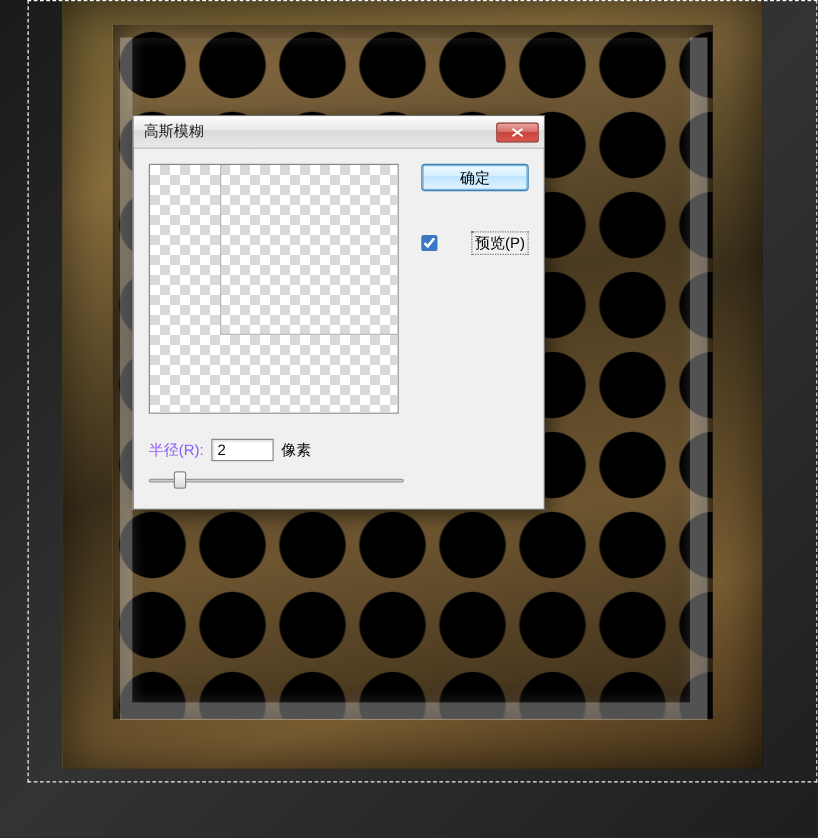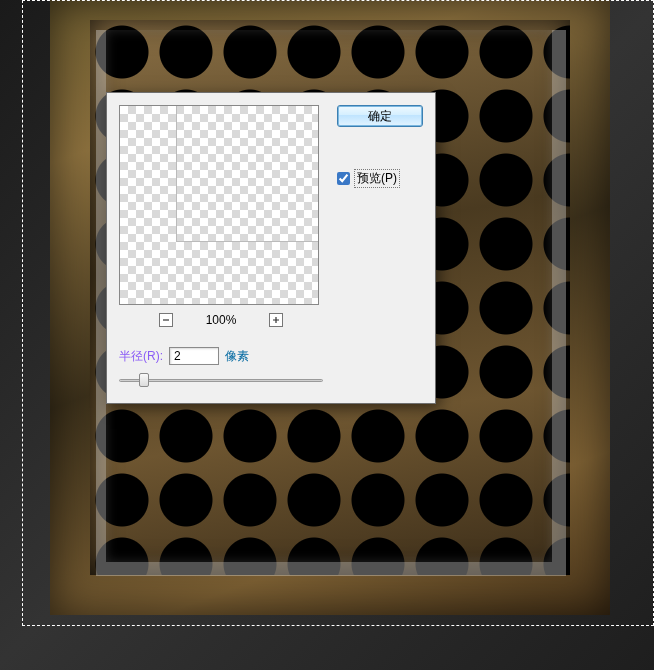--- a/index.html
+++ b/index.html
@@ -19,73 +19,68 @@
 .dialog { position: absolute; left: 106px; top: 92px; width: 330px; background: #f0f0f0; border: 1px solid #707070; box-shadow: 4px 4px 14px rgba(0,0,0,.5); }
 .titlebar { height: 26px; background: linear-gradient(#fdfdfd, #e8e8e8 45%, #d9d9d9 46%, #e9e9e9); border-bottom: 1px solid #b8b8b8; display: flex; align-items: center; padding: 0 4px 0 8px; }
 .titlebar .title { flex: 1; color: #222; font-size: 12px; }
 .close-btn { width: 34px; height: 16px; background: linear-gradient(#e7a3a0, #d6706b 45%, #c8423a 46%, #d9554c); border: 1px solid #8a2c25; border-radius: 2px; display:flex; align-items:center; justify-content:center; cursor: pointer; }
 .close-btn svg { width: 10px; height: 8px; }
 .dlg-body { padding: 12px 12px 16px 12px; display: flex; gap: 14px; }
 .left-col { flex: 1; }
 .right-col { width: 86px; display: flex; flex-direction: column; gap: 6px; align-items: stretch; }
 .win-btn { height: 22px; border: 1px solid #8a9bb4; border-radius: 3px; background: linear-gradient(#fdfdfd, #ebf0f7 45%, #dde6f2 46%, #eef3fa); font-size: 12px; cursor: pointer; }
 .win-btn.primary { border-color: #3c7fb1; box-shadow: 0 0 0 1px #7ab7e0 inset; background: linear-gradient(#eef9ff, #d5efff 45%, #bfe4ff 46%, #e2f4ff); }
-.preview-row { margin-top: 36px; display: flex; align-items: center; gap: 4px; font-size: 12px; color: #000; }
+.preview-row { margin-top: 26px; display: flex; align-items: center; gap: 17px; font-size: 12px; color: #000; justify-content: space-between; }
 .preview-row input[type=checkbox] { width:13px; height:13px; accent-color:#3a78c6; }
 .preview-text { border: 1px dotted #7a7a7a; padding: 0 2px; }
 
 .preview-box { width: 200px; height: 200px; border: 1px solid #888; background: #fff; position: relative; overflow: hidden; }
 .checker { position: absolute; inset: 0; background-image:
   linear-gradient(45deg, #d9d9d9 25%, transparent 25%, transparent 75%, #d9d9d9 75%),
   linear-gradient(45deg, #d9d9d9 25%, transparent 25%, transparent 75%, #d9d9d9 75%);
   background-size: 16px 16px; background-position: 0 0, 8px 8px; background-color: #fff; }
 .sel-path { position: absolute; left: 56px; top: 0; width: 144px; height: 136px; border: 1px solid #bbb; border-top:none; border-right:none; filter: blur(0.3px); }
 
 .zoom-row { display: flex; align-items: center; justify-content: center; gap: 28px; margin-top: 8px; font-size: 12px; }
 .sq-btn { width: 14px; height: 14px; border: 1px solid #777; background: #fff; display:flex; align-items:center; justify-content:center; cursor:pointer; }
 .sq-btn svg { width: 8px; height: 8px; }
 .zoom-val { min-width: 40px; text-align: center; }
 
 .radius-row { display: flex; align-items: center; gap: 6px; margin-top: 20px; font-size: 12px; }
 .radius-input { width: 50px; height: 18px; border: 1px solid #8a8a8a; background: #fff; padding: 0 4px; font-size: 12px; text-align: left; box-shadow: inset 1px 1px 2px rgba(0,0,0,.15); }
 .label-r { color: #8b5cf6; }
-.unit { color: #0369a1; }
+.unit { color: #000000; }
 
 .slider-row { margin-top: 8px; position: relative; height: 14px; }
 .slider-track { position: absolute; left: 0; right: 0; top: 6px; height: 3px; background: #d0d0d0; border: 1px solid #9a9a9a; border-radius: 2px; }
 .slider-thumb { position: absolute; top: 0; left: 20px; width: 10px; height: 14px; background: linear-gradient(#fafafa,#dcdcdc); border:1px solid #8a8a8a; border-radius: 2px; cursor: pointer; }
 </style>
 </head>
 <body>
 
 <div class="canvas-bg"></div>
 <div class="metal-frame"></div>
 <div class="grid-holes"></div>
 <div class="inner-frame"></div>
 <div class="selection-border"></div>
 
 <div class="dialog">
+  <div class="titlebar">
+    <span class="title">高斯模糊</span>
+    <div class="close-btn">
+      <svg viewBox="0 0 10 8">
+          <path d="M1 1 L9 7 M9 1 L1 7" stroke="#fff" stroke-width="1.5" fill="none"></path>
+        </svg>
+    </div>
+  </div>
   <div class="dlg-body">
     <div class="left-col">
       <div class="preview-box">
         <div class="checker"></div>
         <div class="sel-path"></div>
-      </div>
-      <div class="zoom-row">
-        <div class="sq-btn">
-          <svg viewBox="0 0 8 8">
-              <path d="M1 4 H7" stroke="#333" stroke-width="1.2"></path>
-            </svg>
-        </div>
-        <span class="zoom-val">100%</span>
-        <div class="sq-btn">
-          <svg viewBox="0 0 8 8">
-              <path d="M1 4 H7 M4 1 V7" stroke="#333" stroke-width="1.2"></path>
-            </svg>
-        </div>
       </div>
       <div class="radius-row">
         <span class="label-r">半径(R):</span>
         <input class="radius-input" type="text" value="2" style="">
         <span class="unit">像素</span>
       </div>
       <div class="slider-row">
         <div class="slider-track"></div>
         <div class="slider-thumb"></div>
       </div>

